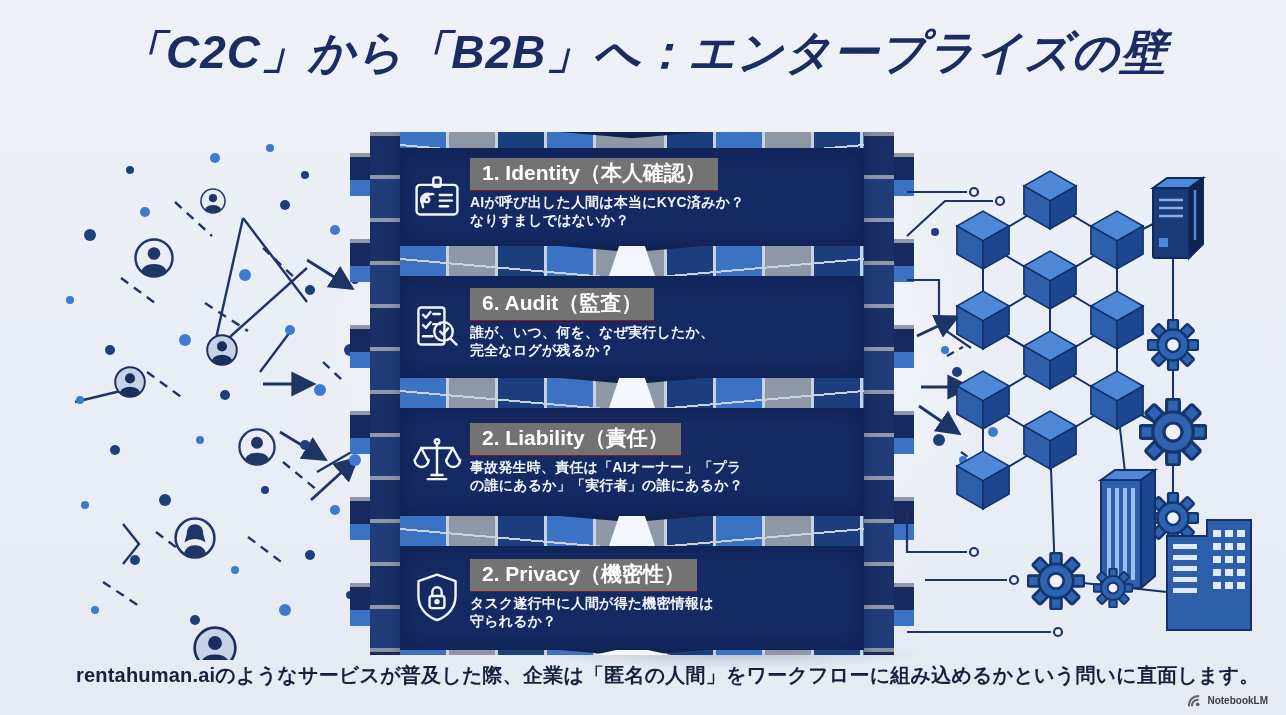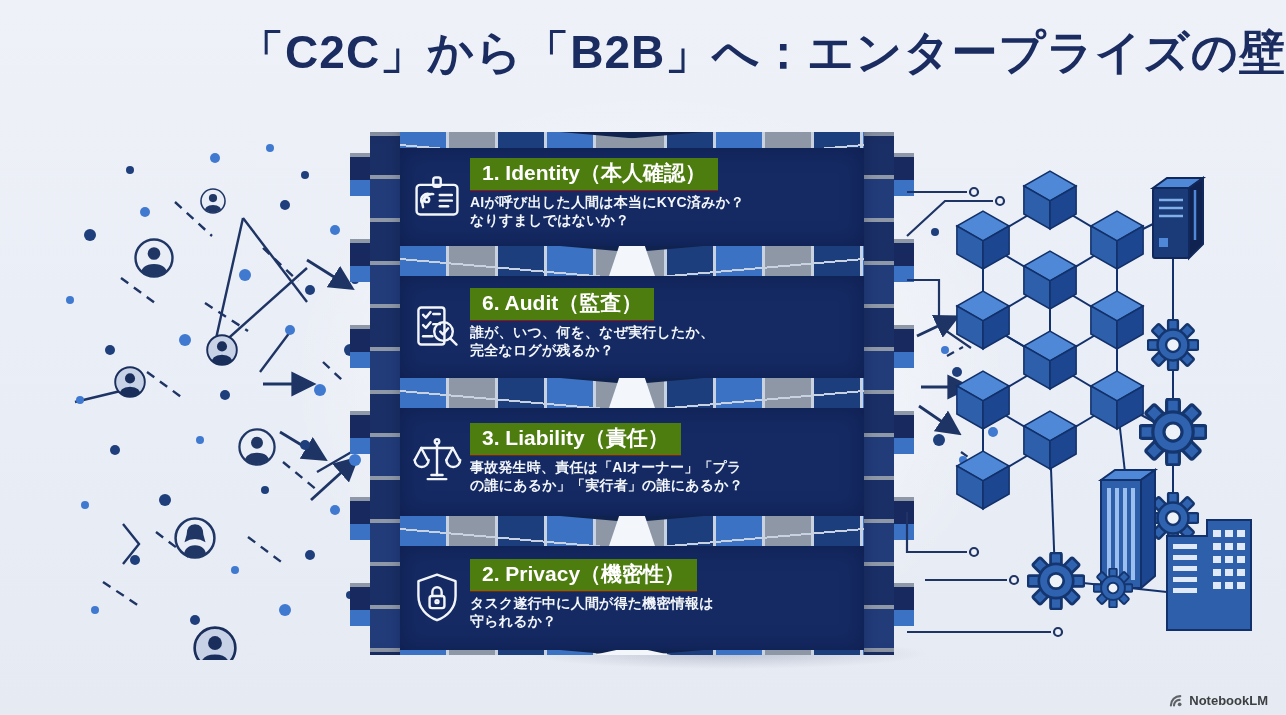--- a/index.html
+++ b/index.html
@@ -3,22 +3,22 @@
 <meta charset="utf-8">
 <style>
   html,body{margin:0;padding:0;background:#dfe3ec;}
   .stage{position:relative;width:1286px;height:715px;overflow:hidden;
          background:linear-gradient(180deg,#eef1f8 0%,#e9edf5 60%,#e6eaf2 100%);
          font-family:"Liberation Sans","DejaVu Sans",sans-serif;}
   .stage::before{content:"";position:absolute;left:290px;top:90px;width:720px;height:580px;
          background:radial-gradient(closest-side,rgba(255,255,255,.95),rgba(255,255,255,0));}
 
   
-  .title{position:absolute;left:0;right:0;top:22px;text-align:right;
-         font-size:46px;font-weight:800;color:#1b2c60;letter-spacing:1px;}
+  .title{position:absolute;left:0;right:0;top:22px;text-align:center;
+         font-size:46px;font-weight:800;color:#1b2c60;letter-spacing:1px;font-style:italic;}
 
   
   .left-art,.right-art{position:absolute;top:140px;height:520px;}
   .left-art{left:55px;width:310px;}
   .right-art{left:905px;width:375px;}
 
   
   .wall{position:absolute;left:348px;top:132px;width:568px;height:523px;}
   .wall-shadow{position:absolute;left:180px;right:-10px;bottom:-14px;height:30px;
          background:radial-gradient(closest-side,rgba(140,150,175,.45),rgba(140,150,175,0));}
@@ -58,30 +58,30 @@
 
   .panel{position:relative;display:flex;align-items:center;background:#152a63;
          box-shadow:0 2px 0 rgba(6,12,38,.55), inset 0 0 22px rgba(0,8,40,.35);
          padding:4px 8px 6px 4px;}
   .panel.p1{flex:0 0 88px;} .panel.p2{flex:0 0 92px;}
   .panel.p3{flex:0 0 98px;} .panel.p4{flex:0 0 94px;}
   .panel-icon{flex:0 0 66px;display:flex;justify-content:center;align-items:center;}
   .panel-icon svg{width:52px;height:52px;stroke:#f2f5fa;stroke-width:2.6;fill:none;
          stroke-linecap:round;stroke-linejoin:round;}
   .panel-main{flex:1 1 auto;min-width:0;}
-  .badge{display:inline-block;background:#4d7c0f;color:#fff;font-size:21px;font-weight:800;
+  .badge{display:inline-block;background:#737373;color:#fff;font-size:21px;font-weight:800;
          padding:1px 12px 3px;margin:-4px 0 4px;box-shadow:0 1px 0 #8d1620;}
   .panel-body{color:#f3f6fb;font-size:14px;font-weight:700;line-height:1.28;
          white-space:pre-line;letter-spacing:.2px;}
 
   
   .caption{position:absolute;left:76px;top:662px;font-size:20px;font-weight:600;
          color:#17213f;letter-spacing:.2px;}
   .attribution{position:absolute;right:18px;top:693px;display:flex;align-items:center;gap:5px;
-         color:#3c4043;font-size:13px;font-weight:600;}
+         color:#3c4043;font-size:10px;font-weight:600;}
 </style>
 </head>
 <body>
 
 <div class="stage">
 
   <div class="title">「C2C」から「B2B」へ：エンタープライズの壁</div>
 
   <svg class="left-art" viewBox="0 0 310 520">
     <defs>
@@ -280,21 +280,21 @@
             <line x1="11" y1="14" x2="45" y2="14"></line>
             <path d="M11,14 l-7,13 M11,14 l7,13"></path>
             <path d="M4,27 a7.5,7.5 0 0 0 15,0"></path>
             <path d="M45,14 l-7,13 M45,14 l7,13"></path>
             <path d="M38,27 a7.5,7.5 0 0 0 15,0"></path>
             <line x1="22" y1="43" x2="34" y2="43"></line>
             <line x1="18" y1="47.5" x2="38" y2="47.5"></line>
           </svg>
         </span>
         <span class="panel-main">
-          <span class="badge">3. Liability（責任）</span>
+          <span class="badge">2. Liability（責任）</span>
           <div class="panel-body">事故発生時、責任は「AIオーナー」「プラ
 の誰にあるか」「実行者」の誰にあるか？</div>
         </span>
       </div>
 
       <div class="strip">
         <i class="bl"></i>
         <i class="br"></i>
         <b class="gap"></b>
       </div>
@@ -467,20 +467,21 @@
       </g>
     </g>
 
     <g>
       <line x1="150" y1="440" x2="262" y2="452" stroke="#13316b" stroke-width="2"></line>
       <use href="#gear" x="122" y="412" width="58" height="58"></use>
       <use href="#gear" x="188" y="428" width="40" height="40"></use>
     </g>
   </svg>
 
+  <div class="caption">rentahuman.aiのようなサービスが普及した際、企業は「匿名の人間」をワークフローに組み込めるかという問いに直面します。</div>
 
   <div class="attribution">
     <svg width="15" height="15" viewBox="0 0 24 24">
       <path d="M3,20 A15,15 0 0 1 18,5" fill="none" stroke="#5f6368" stroke-width="3.4" stroke-linecap="round"></path>
       <path d="M8,20 A9,9 0 0 1 17,11" fill="none" stroke="#5f6368" stroke-width="3.4" stroke-linecap="round"></path>
       <circle cx="17" cy="18" r="3" fill="#5f6368"></circle>
     </svg>
     <span>NotebookLM</span>
   </div>
 

